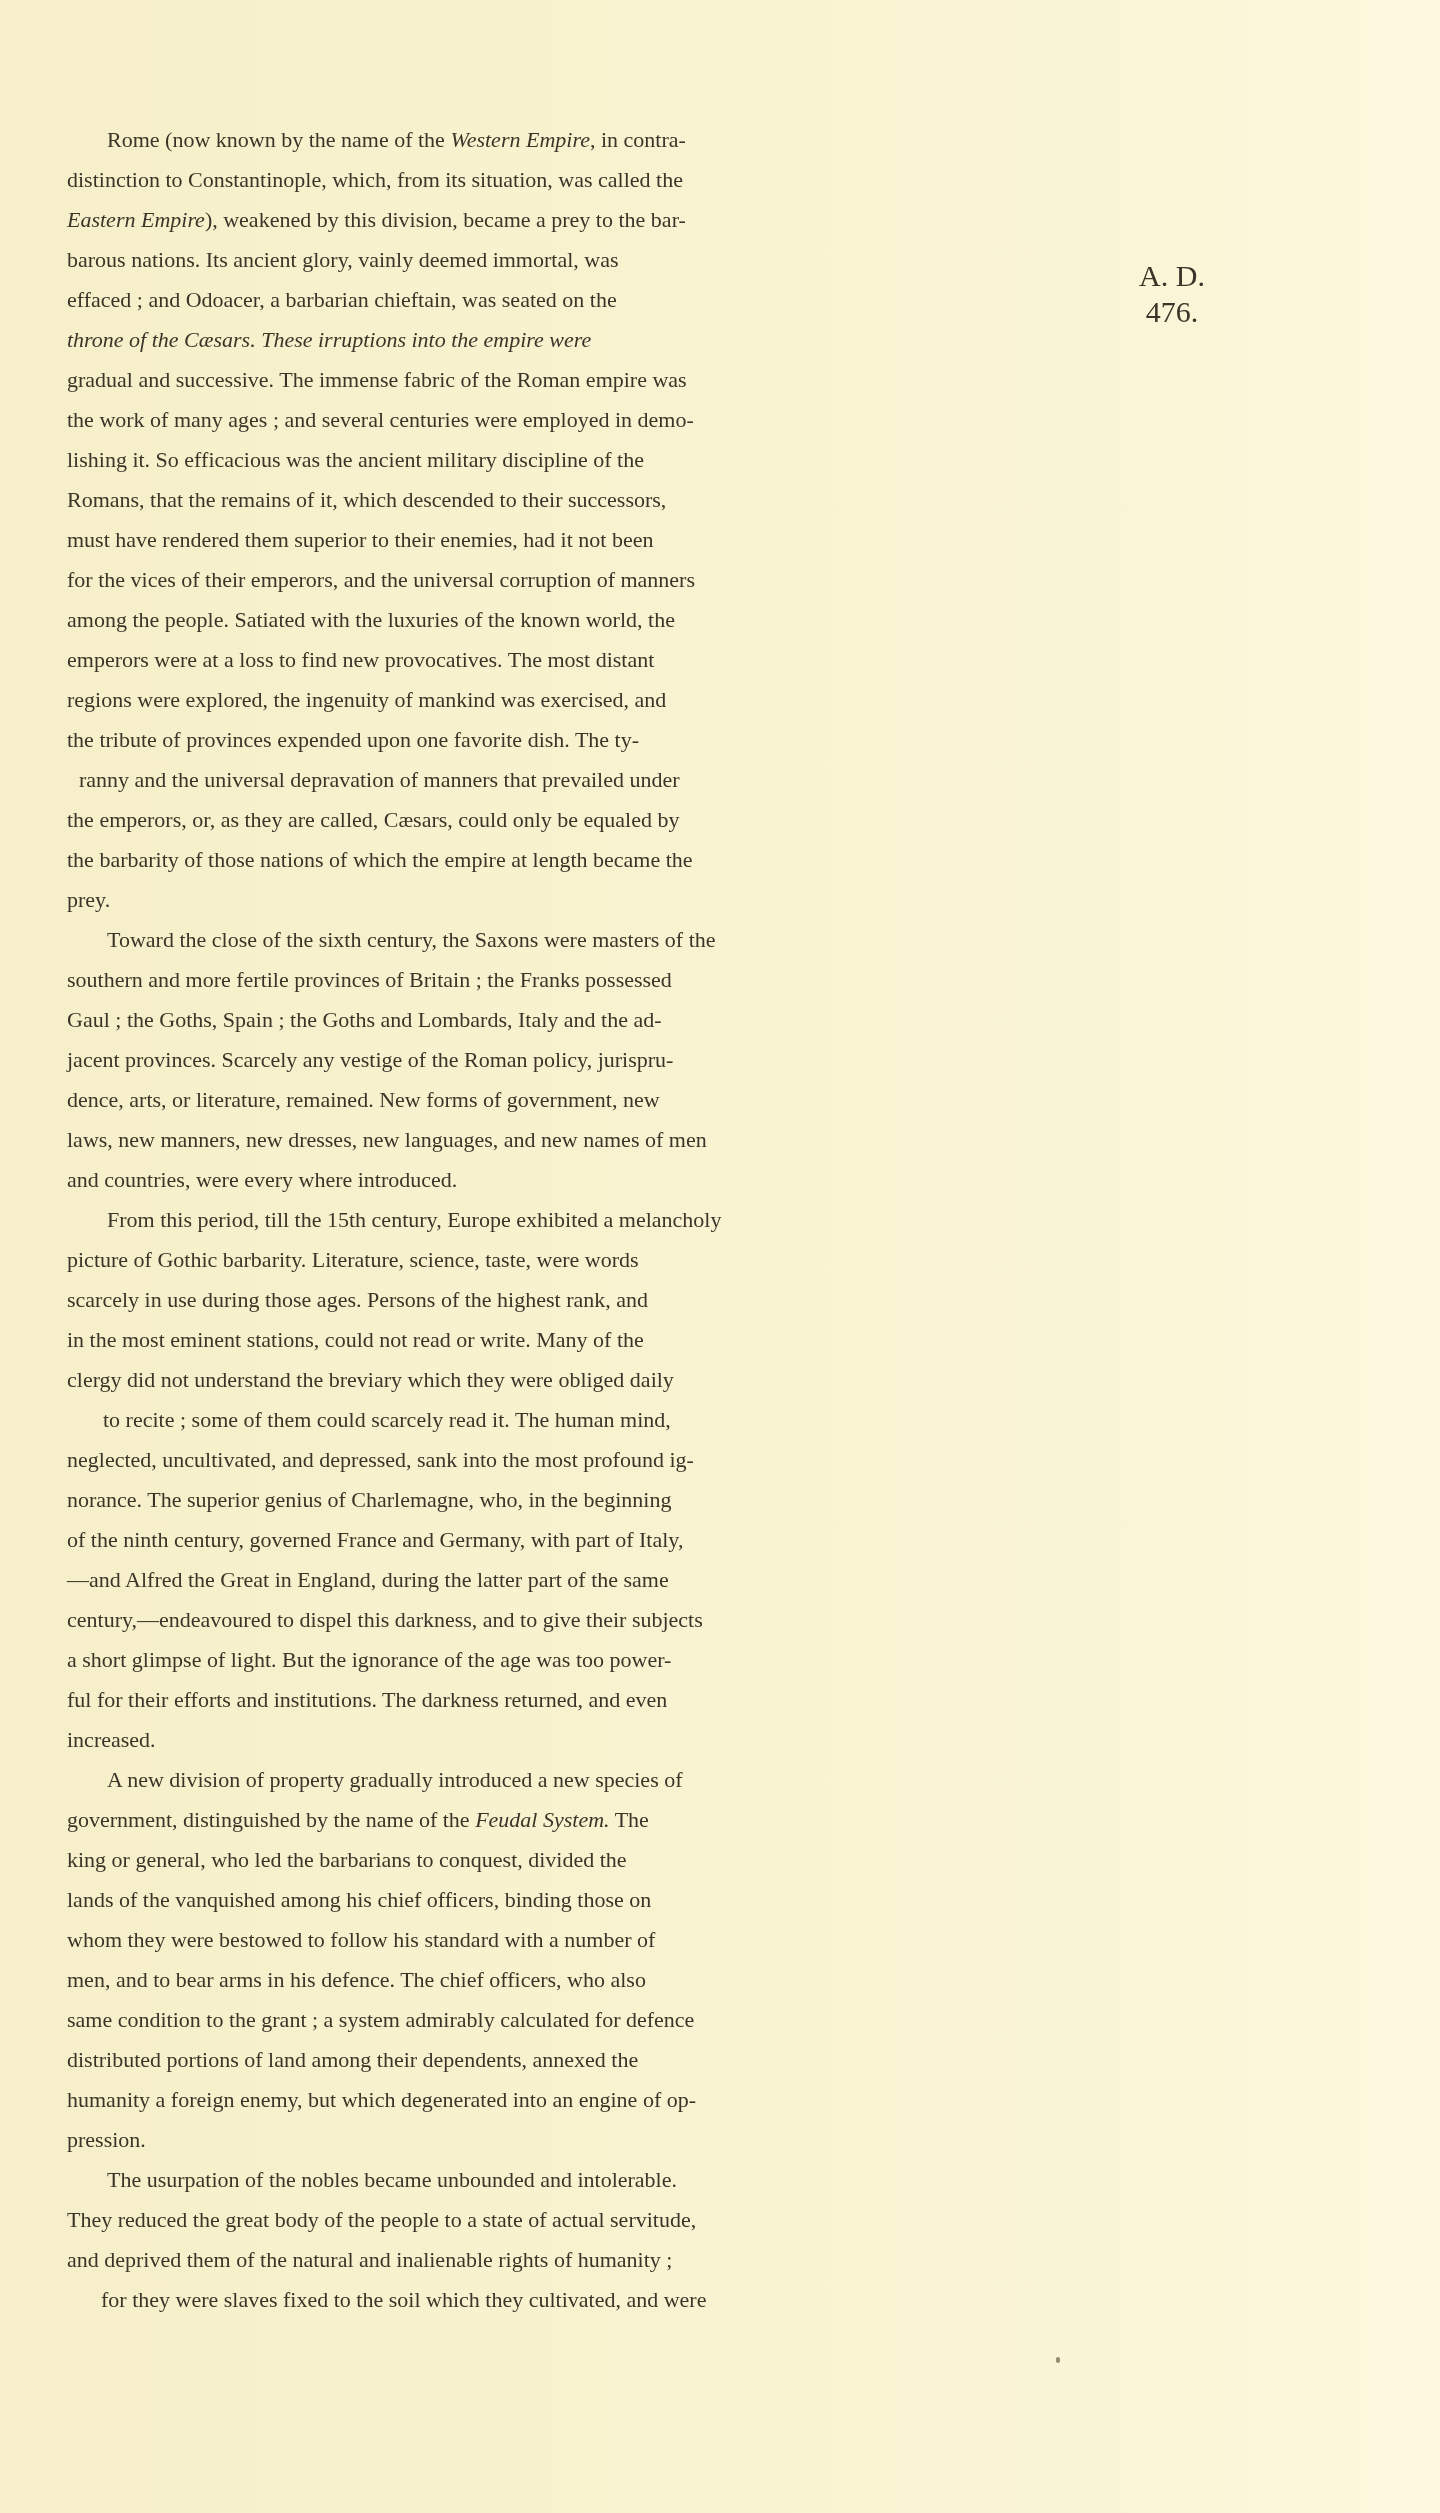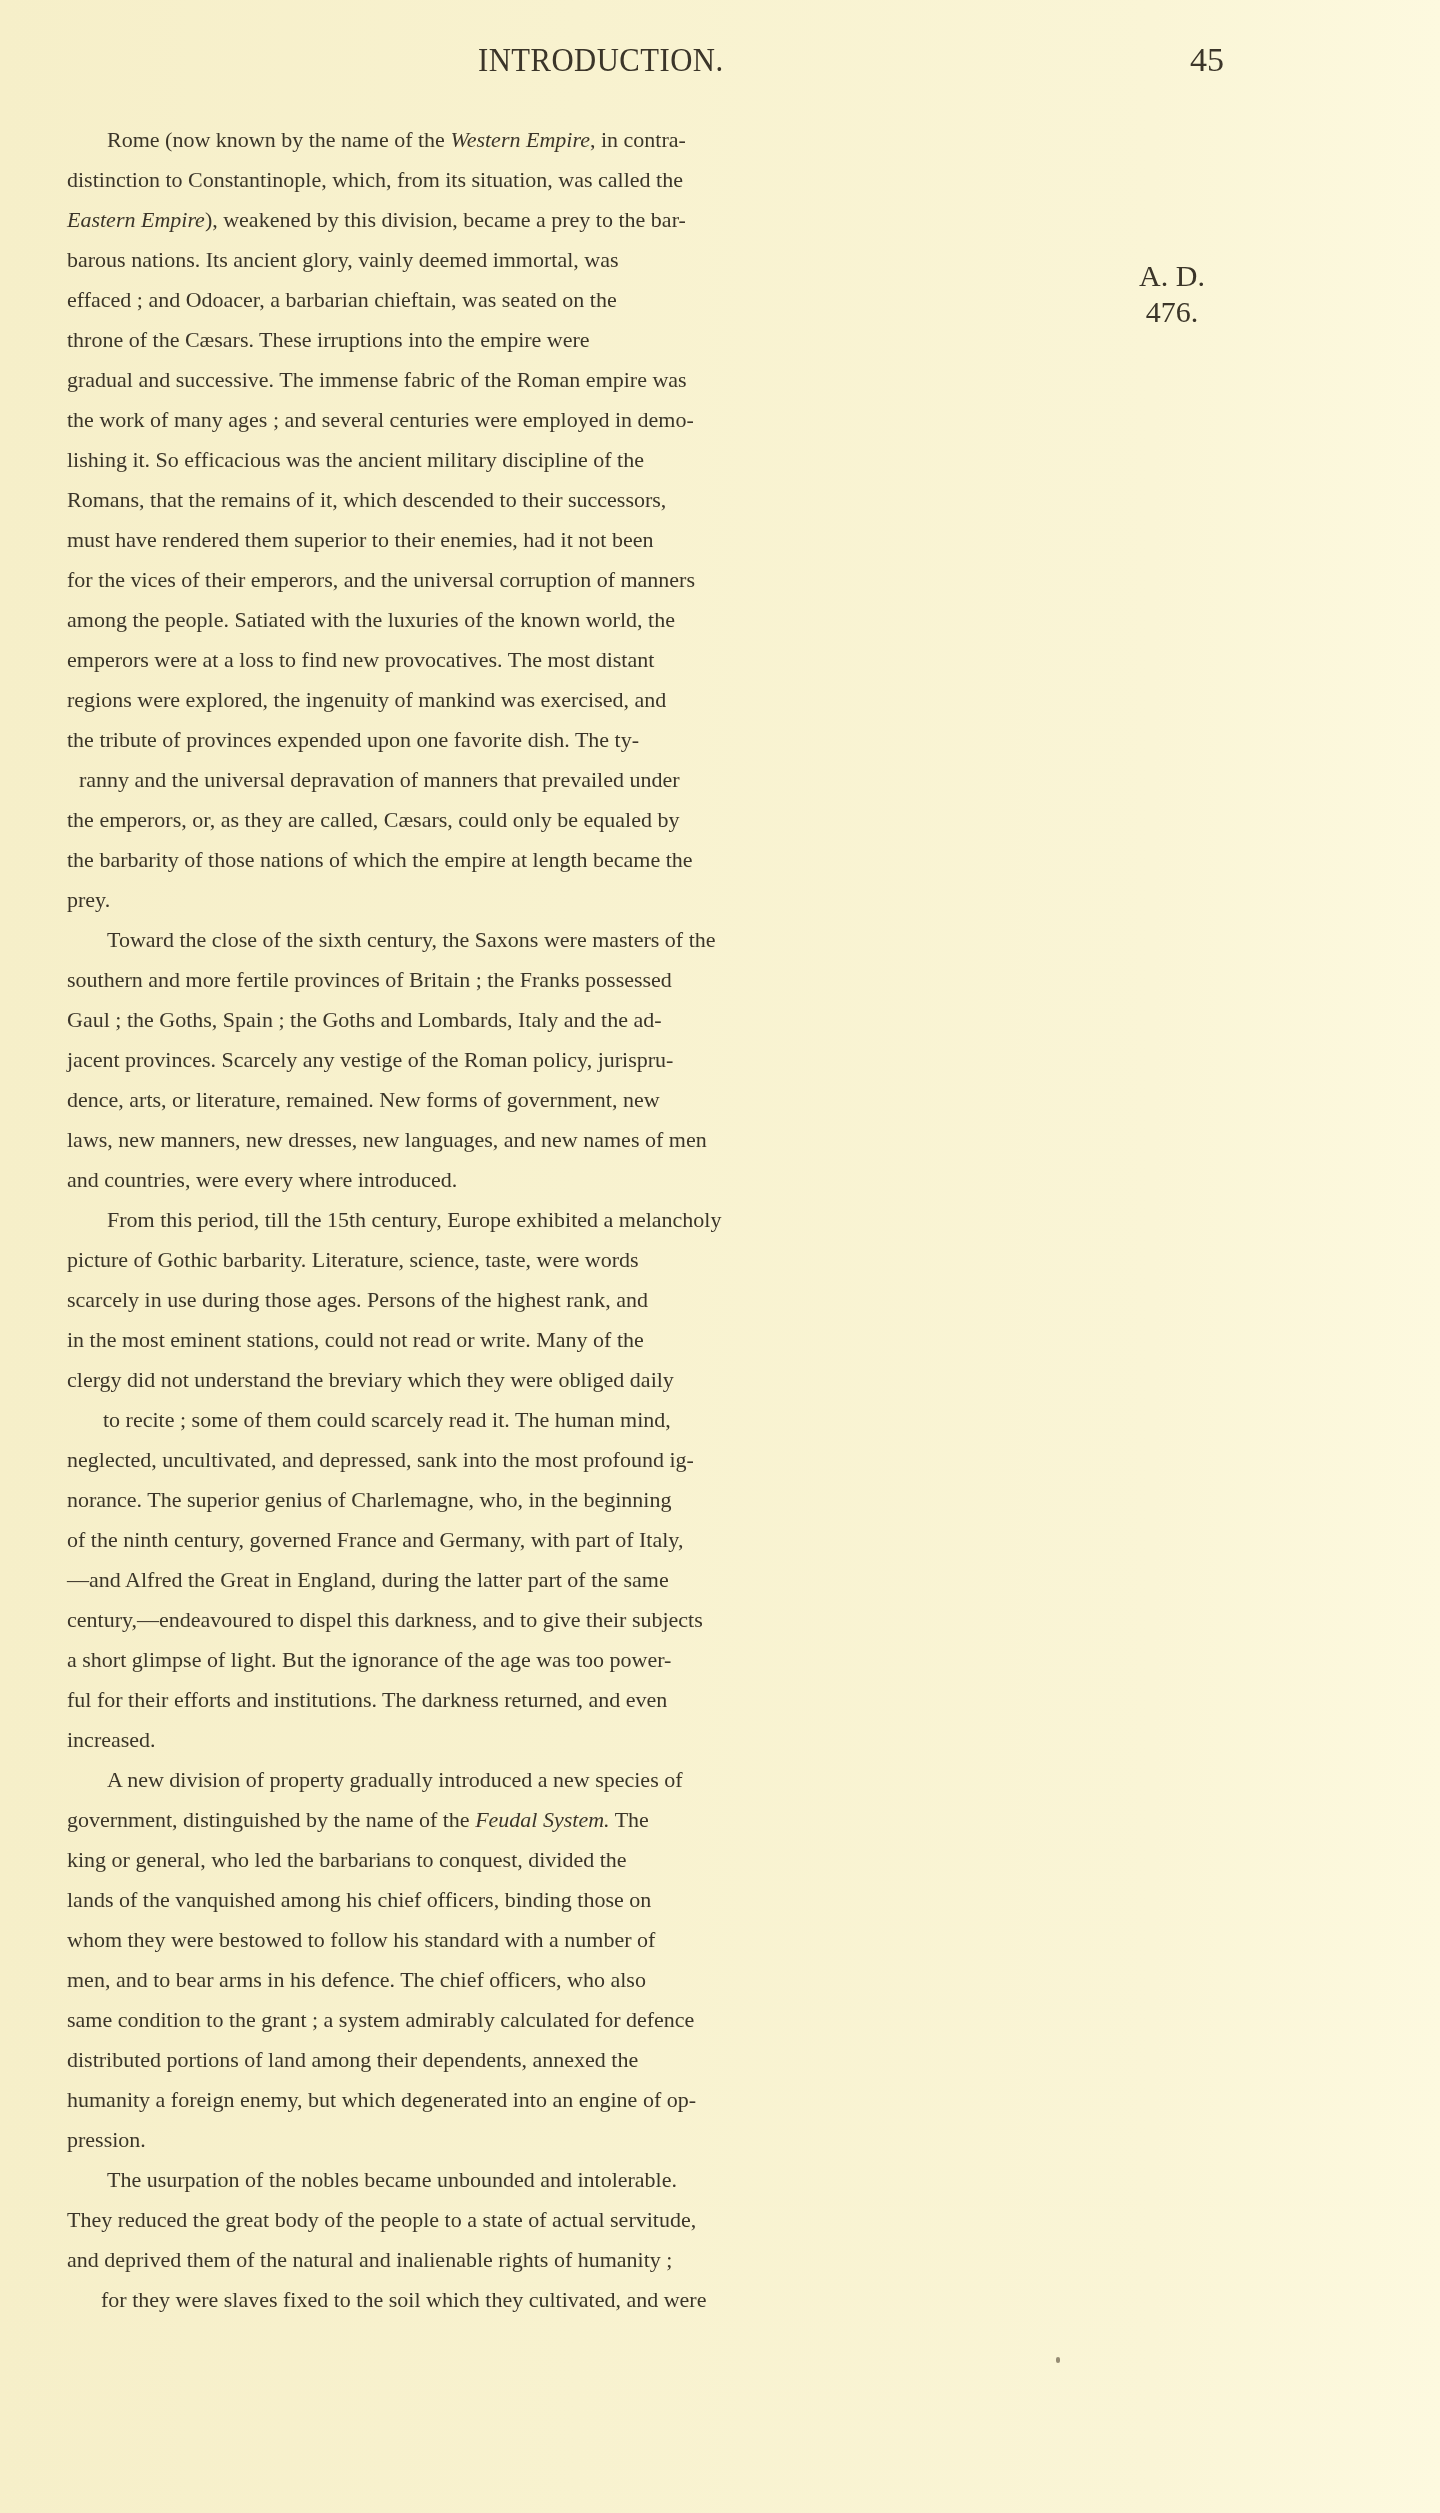--- a/index.html
+++ b/index.html
@@ -85,33 +85,29 @@
     width: 4px; height: 6px;
     border-radius: 2px;
     background: #6b604a;
     opacity: 0.7;
   }
 </style>
 </head>
 <body>
 
 <div class="page">
-  <div class="running-head">
-    <span class="running-title">INTRODUCTION.</span>
-    <span class="page-number">45</span>
-  </div>
 
   <div class="body-text" id="body-text">
       <div>
         <div class="line indent" style="white-space: nowrap; width: 1167px; box-sizing: border-box; text-align-last: left;"><span style="word-spacing: 0px;">Rome (now known by the name of the </span><em style="word-spacing: 0px;">Western Empire</em><span style="word-spacing: 0px;">, in contra-</span></div>
         <div class="line" style="white-space: nowrap; width: 1167px; box-sizing: border-box; text-align-last: left;"><span style="word-spacing: 0px;">distinction to Constantinople, which, from its situation, was called the</span></div>
         <div class="line" style="white-space: nowrap; width: 1167px; box-sizing: border-box; text-align-last: left;"><em style="word-spacing: 0px;">Eastern Empire</em><span style="word-spacing: 0px;">), weakened by this division, became a prey to the bar-</span></div>
         <div class="line short" style="white-space: nowrap; width: 1044px; box-sizing: border-box; text-align-last: left;"><span style="word-spacing: 0px;">barous nations.  Its ancient glory, vainly deemed immortal, was</span></div>
         <div class="line short" style="white-space: nowrap; width: 1044px; box-sizing: border-box; text-align-last: left;"><span style="word-spacing: 0px;">effaced ; and Odoacer, a barbarian chieftain, was seated on the</span></div>
-        <div class="line short" style="white-space: nowrap; width: 1044px; box-sizing: border-box; text-align-last: left;"><span style="word-spacing: 0px;">throne of the Cæsars.  These irruptions into the empire were</span></div>
+        <div class="line short" style="white-space: nowrap; width: 1044px; box-sizing: border-box; text-align-last: left;"><span style="word-spacing: 0px; font-style: italic;">throne of the Cæsars.  These irruptions into the empire were</span></div>
         <div class="line" style="white-space: nowrap; width: 1167px; box-sizing: border-box; text-align-last: left;"><span style="word-spacing: 0px;">gradual and successive.  The immense fabric of the Roman empire was</span></div>
         <div class="line" style="white-space: nowrap; width: 1167px; box-sizing: border-box; text-align-last: left;"><span style="word-spacing: 0px;">the work of many ages ; and several centuries were employed in demo-</span></div>
         <div class="line" style="white-space: nowrap; width: 1167px; box-sizing: border-box; text-align-last: left;"><span style="word-spacing: 0px;">lishing it.  So efficacious was the ancient military discipline of the</span></div>
         <div class="line" style="white-space: nowrap; width: 1167px; box-sizing: border-box; text-align-last: left;"><span style="word-spacing: 0px;">Romans, that the remains of it, which descended to their successors,</span></div>
         <div class="line" style="white-space: nowrap; width: 1167px; box-sizing: border-box; text-align-last: left;"><span style="word-spacing: 0px;">must have rendered them superior to their enemies, had it not been</span></div>
         <div class="line" style="white-space: nowrap; width: 1167px; box-sizing: border-box; text-align-last: left;"><span style="word-spacing: 0px;">for the vices of their emperors, and the universal corruption of manners</span></div>
         <div class="line" style="white-space: nowrap; width: 1167px; box-sizing: border-box; text-align-last: left;"><span style="word-spacing: 0px;">among the people.  Satiated with the luxuries of the known world, the</span></div>
         <div class="line" style="white-space: nowrap; width: 1167px; box-sizing: border-box; text-align-last: left;"><span style="word-spacing: 0px;">emperors were at a loss to find new provocatives.  The most distant</span></div>
         <div class="line" style="white-space: nowrap; width: 1167px; box-sizing: border-box; text-align-last: left;"><span style="word-spacing: 0px;">regions were explored, the ingenuity of mankind was exercised, and</span></div>
         <div class="line" style="white-space: nowrap; width: 1167px; box-sizing: border-box; text-align-last: left;"><span style="word-spacing: 0px;">the tribute of provinces expended upon one favorite dish.  The ty-</span></div>

